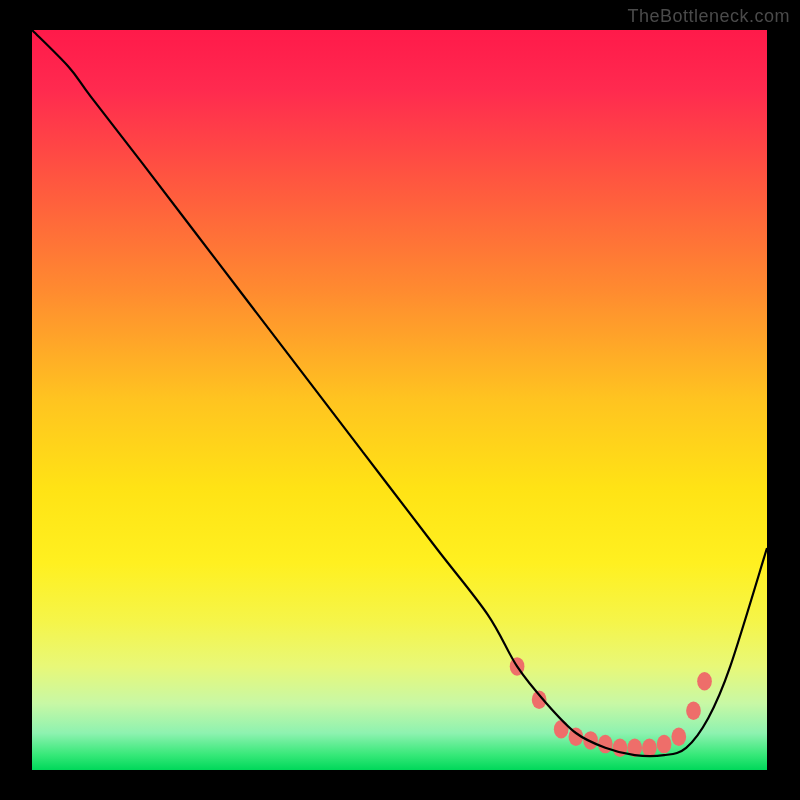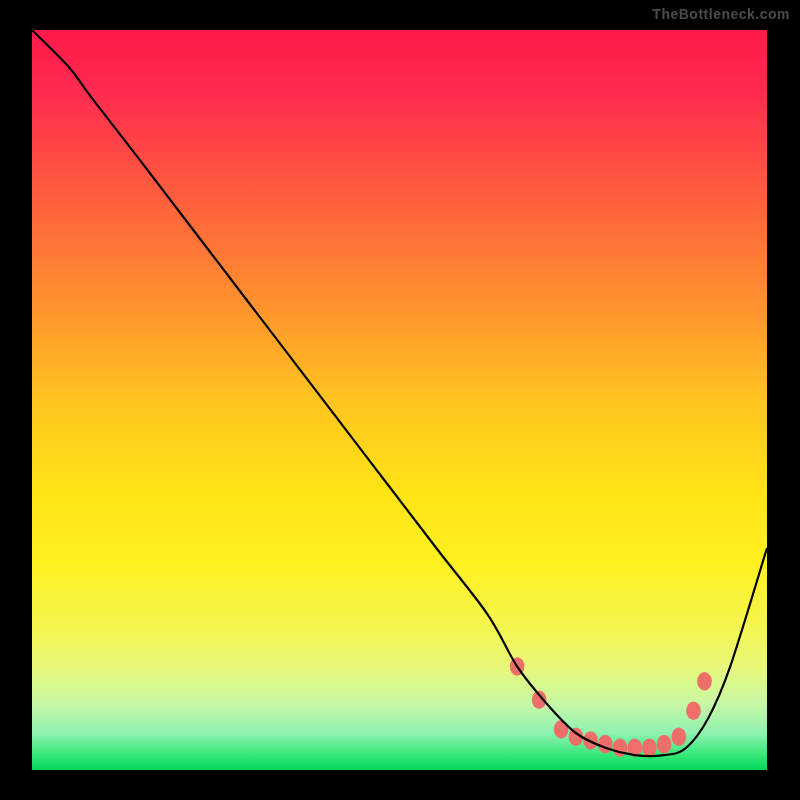--- a/index.html
+++ b/index.html
@@ -10,22 +10,22 @@
     background: #000;
     position: relative;
     font-family: Arial, Helvetica, sans-serif;
     overflow: hidden;
   }
   .watermark {
     position: absolute;
     top: 6px;
     right: 10px;
     color: #4a4a4a;
-    font-size: 14px;
-    font-weight: 700;
+    font-size: 18px;
+    font-weight: 400;
     letter-spacing: 0.5px;
     z-index: 5;
   }
   .plot-frame {
     position: absolute;
     top: 30px;
     left: 32px;
     width: 735px;
     height: 740px;
     background: #000;

